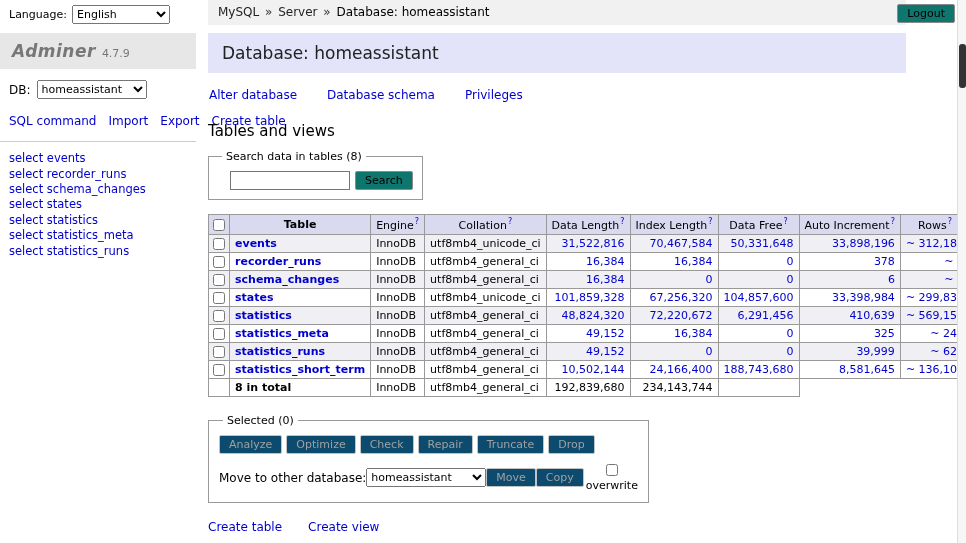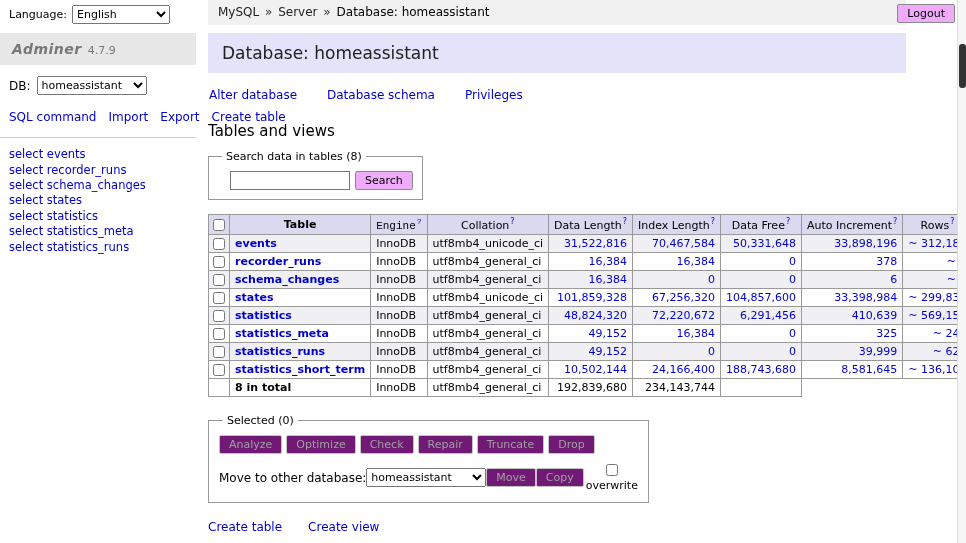--- a/index.html
+++ b/index.html
@@ -21,21 +21,21 @@
     white-space:nowrap; overflow:hidden;
   }
   .crumbs a { color:#222; }
   .crumb-current { color:#000; }
   .sep { color:#333; padding:0 2px; }
   .logout-wrap { position:absolute; top:4px; right:11px; }
 
   
   .sidebar { position:absolute; top:33px; left:0; width:196px; }
   .brand { background:#e7e7e7; padding:8px 12px; color:#777; }
-  .brand .name { font-size:14px; font-style:italic; font-weight:bold; letter-spacing:.5px; }
+  .brand .name { font-size:17px; font-style:italic; font-weight:bold; letter-spacing:.5px; }
   .brand .ver { font-size:11px; margin-left:6px; }
   .db-row { padding:11px 0 0 9px; font-size:12px; display:flex; align-items:center; gap:6px; }
   .db-row select { font-size:11px; width:110px; height:19px; font-family:inherit; }
   .cmd-links { padding:13px 9px 0; line-height:1.6; width:160px; }
   .cmd-links a { margin-right:12px; white-space:nowrap; }
   .side-hr { border:none; border-top:1px solid #ccc; margin:10px 0 7px; }
   .table-list { padding:2px 9px; line-height:1.34; font-size:11.5px; }
   .table-list a { display:block; white-space:nowrap; }
 
   
@@ -45,38 +45,38 @@
   h3 { font-size:15px; font-weight:normal; color:#000; }
   .h-tables { margin:20px 0 10px; }
 
   fieldset { border:1px solid #999; padding:6px 9px 9px; width:fit-content; font-size:11px; }
   legend { font-size:11px; padding:0 4px; margin-left:4px; color:#000; }
   .search-row { display:flex; align-items:center; gap:5px; margin-top:2px;padding-left:12px; }
   .search-input { width:120px; height:19px; font-size:11px; border:1px solid #767676; padding:1px 4px; font-family:inherit; }
 
   .btn {
     font-family:inherit; font-size:11px; padding:2px 9px;
-    background:#f0abfc; border:1px solid #8a8a8a; border-radius:2px;
+    background:#0f766e; border:1px solid #8a8a8a; border-radius:2px;
     color:#000; cursor:pointer;
   }
-  .btn:disabled { color:#a0a0a0; border-color:#c3c3c3; background:#701a75; cursor:default; }
+  .btn:disabled { color:#a0a0a0; border-color:#c3c3c3; background:#0c4a6e; cursor:default; }
 
   
   table { border-collapse:collapse; margin-top:14px; font-size:11px; }
   th,td { border:1px solid #999; padding:2px 5px; white-space:nowrap; height:17px; }
   thead th { background:#d9d9f0; font-weight:normal; text-align:center; }
   thead th.col-table { font-weight:bold; }
   sup.help { color:#0000cc; font-size:8px; margin-left:1px; cursor:pointer; }
   tbody tr:nth-child(odd) td { background:#efeff4; }
   td.cb-cell, th.cb-cell { text-align:center; padding:1px 4px; width:22px; }
   input[type=checkbox] { width:12px; height:12px; vertical-align:middle; }
   td.num { text-align:right; }
   .name-link { font-weight:bold; }
   .total-name { font-weight:bold; }
-  th.w-table{width:116px;} th.w-engine{width:46px;font-family:Liberation Mono, monospace;} th.w-collation{width:98px;}
+  th.w-table{width:116px;} th.w-engine{width:46px;} th.w-collation{width:98px;}
   th.w-dlen{width:68px;} th.w-ilen{width:72px;} th.w-dfree{width:62px;}
   th.w-ai{width:80px;} th.w-rows{width:56px;}
 
   
   .selected-fs { margin-top:17px; padding:8px 10px 10px; }
   .sel-buttons { display:flex; gap:4px; }
   .move-row { margin-top:10px; display:flex; align-items:center; font-size:12px; }
   .move-row select { font-size:11px; width:120px; height:19px; font-family:inherit; }
   .overwrite { display:flex; align-items:center; gap:3px; font-size:11px; margin-left:2px;flex-direction:column; }
 

